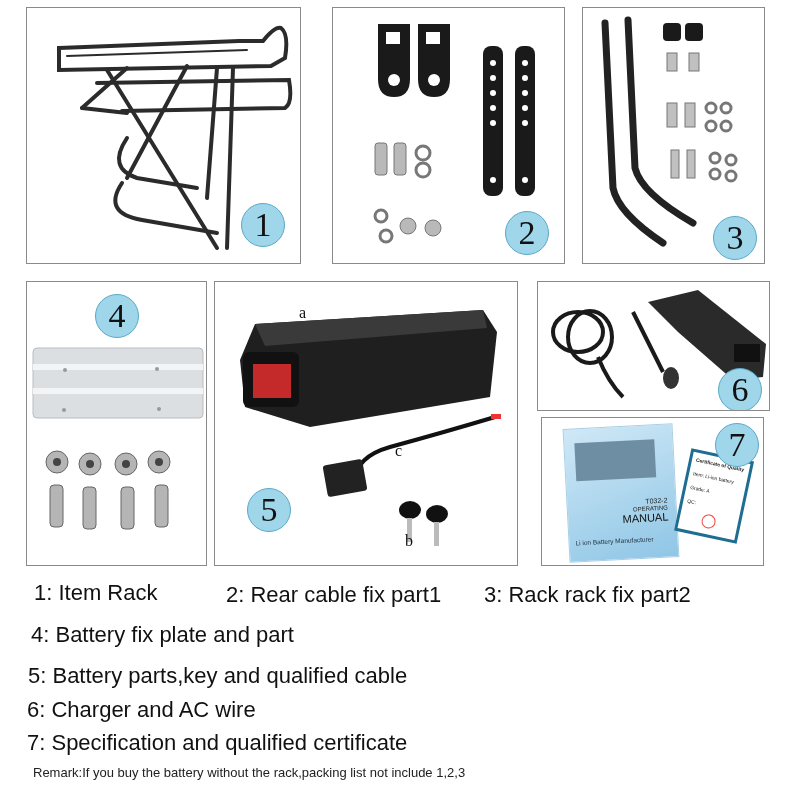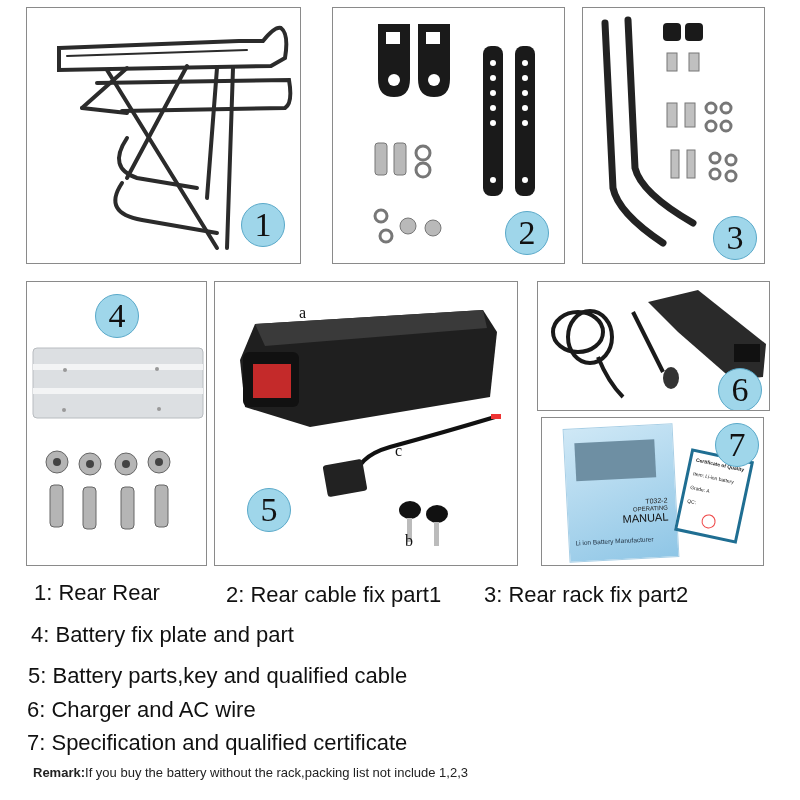--- a/index.html
+++ b/index.html
@@ -3,21 +3,21 @@
 <meta charset="utf-8">
 <style>
   html, body { margin:0; padding:0; background:#ffffff; }
   body { width:800px; height:800px; position:relative; overflow:hidden; font-family:"Liberation Sans", sans-serif; }
   .panel { position:absolute; border:1px solid #8a8a8a; background:#fff; box-sizing:border-box; overflow:hidden; }
   .badge { position:absolute; width:44px; height:44px; border-radius:50%; background:#9fd6ea; border:1.5px solid #5aa9c9;
            display:flex; align-items:center; justify-content:center; font-family:"Liberation Serif", serif; font-size:34px; color:#111; box-sizing:border-box; }
   .lbl { position:absolute; font-family:"Liberation Serif", serif; font-size:16px; color:#111; }
   .cap { position:absolute; font-size:22px; color:#111; white-space:nowrap; }
   .remark { position:absolute; left:33px; top:765px; font-size:13px; color:#222; white-space:nowrap; }
-  .remark b { font-weight:bold; }
+  .remark b { font-weight:normal; }
   svg { position:absolute; left:0; top:0; }
 </style>
 </head>
 <body>
 
 <div class="panel" style="left:26px;top:7px;width:275px;height:257px;">
   <svg width="275" height="257">
     <g stroke="#2b2b2b" stroke-width="4" fill="none" stroke-linecap="round">
       <path d="M32 40 L212 33 L236 33 Q248 18 254 20 Q262 26 258 50 L244 58 L32 62 Z"></path>
       <line x1="40" y1="48" x2="220" y2="42" stroke-width="2"></line>
@@ -186,23 +186,23 @@
   <div style="position:absolute;left:140px;top:36px;width:64px;height:84px;background:#fff;border:3px solid #1f6e92;transform:rotate(12deg);font-size:5px;color:#222;padding:4px;box-sizing:border-box;">
     <div style="font-weight:bold;">Certificate of Quality</div>
     <div style="margin-top:8px;">Item: Li-ion battery</div>
     <div style="margin-top:8px;">Grade:  A</div>
     <div style="margin-top:8px;">QC:</div>
     <div style="position:absolute;left:22px;top:58px;width:12px;height:12px;border:1px solid #e44;border-radius:50%;"></div>
   </div>
   <div class="badge" style="left:173px;top:5px;">7</div>
 </div>
 
-<div class="cap" style="left:34px;top:580px;">1: Rear Rear</div>
+<div class="cap" style="left:34px;top:580px;">1: Item Rack</div>
 <div class="cap" style="left:226px;top:582px;">2: Rear cable fix part1</div>
-<div class="cap" style="left:484px;top:582px;">3: Rear rack fix part2</div>
+<div class="cap" style="left:484px;top:582px;">3: Rack rack fix part2</div>
 <div class="cap" style="left:31px;top:622px;">4: Battery fix plate and part</div>
 <div class="cap" style="left:28px;top:663px;">5: Battery parts,key and qualified cable</div>
 <div class="cap" style="left:27px;top:697px;">6: Charger and AC wire</div>
 <div class="cap" style="left:27px;top:730px;">7: Specification and qualified certificate</div>
 
 <div class="remark">
   <b>Remark:</b><span>If you buy the battery without the rack,packing list not include 1,2,3</span>
 </div>
 
 </body></html>

